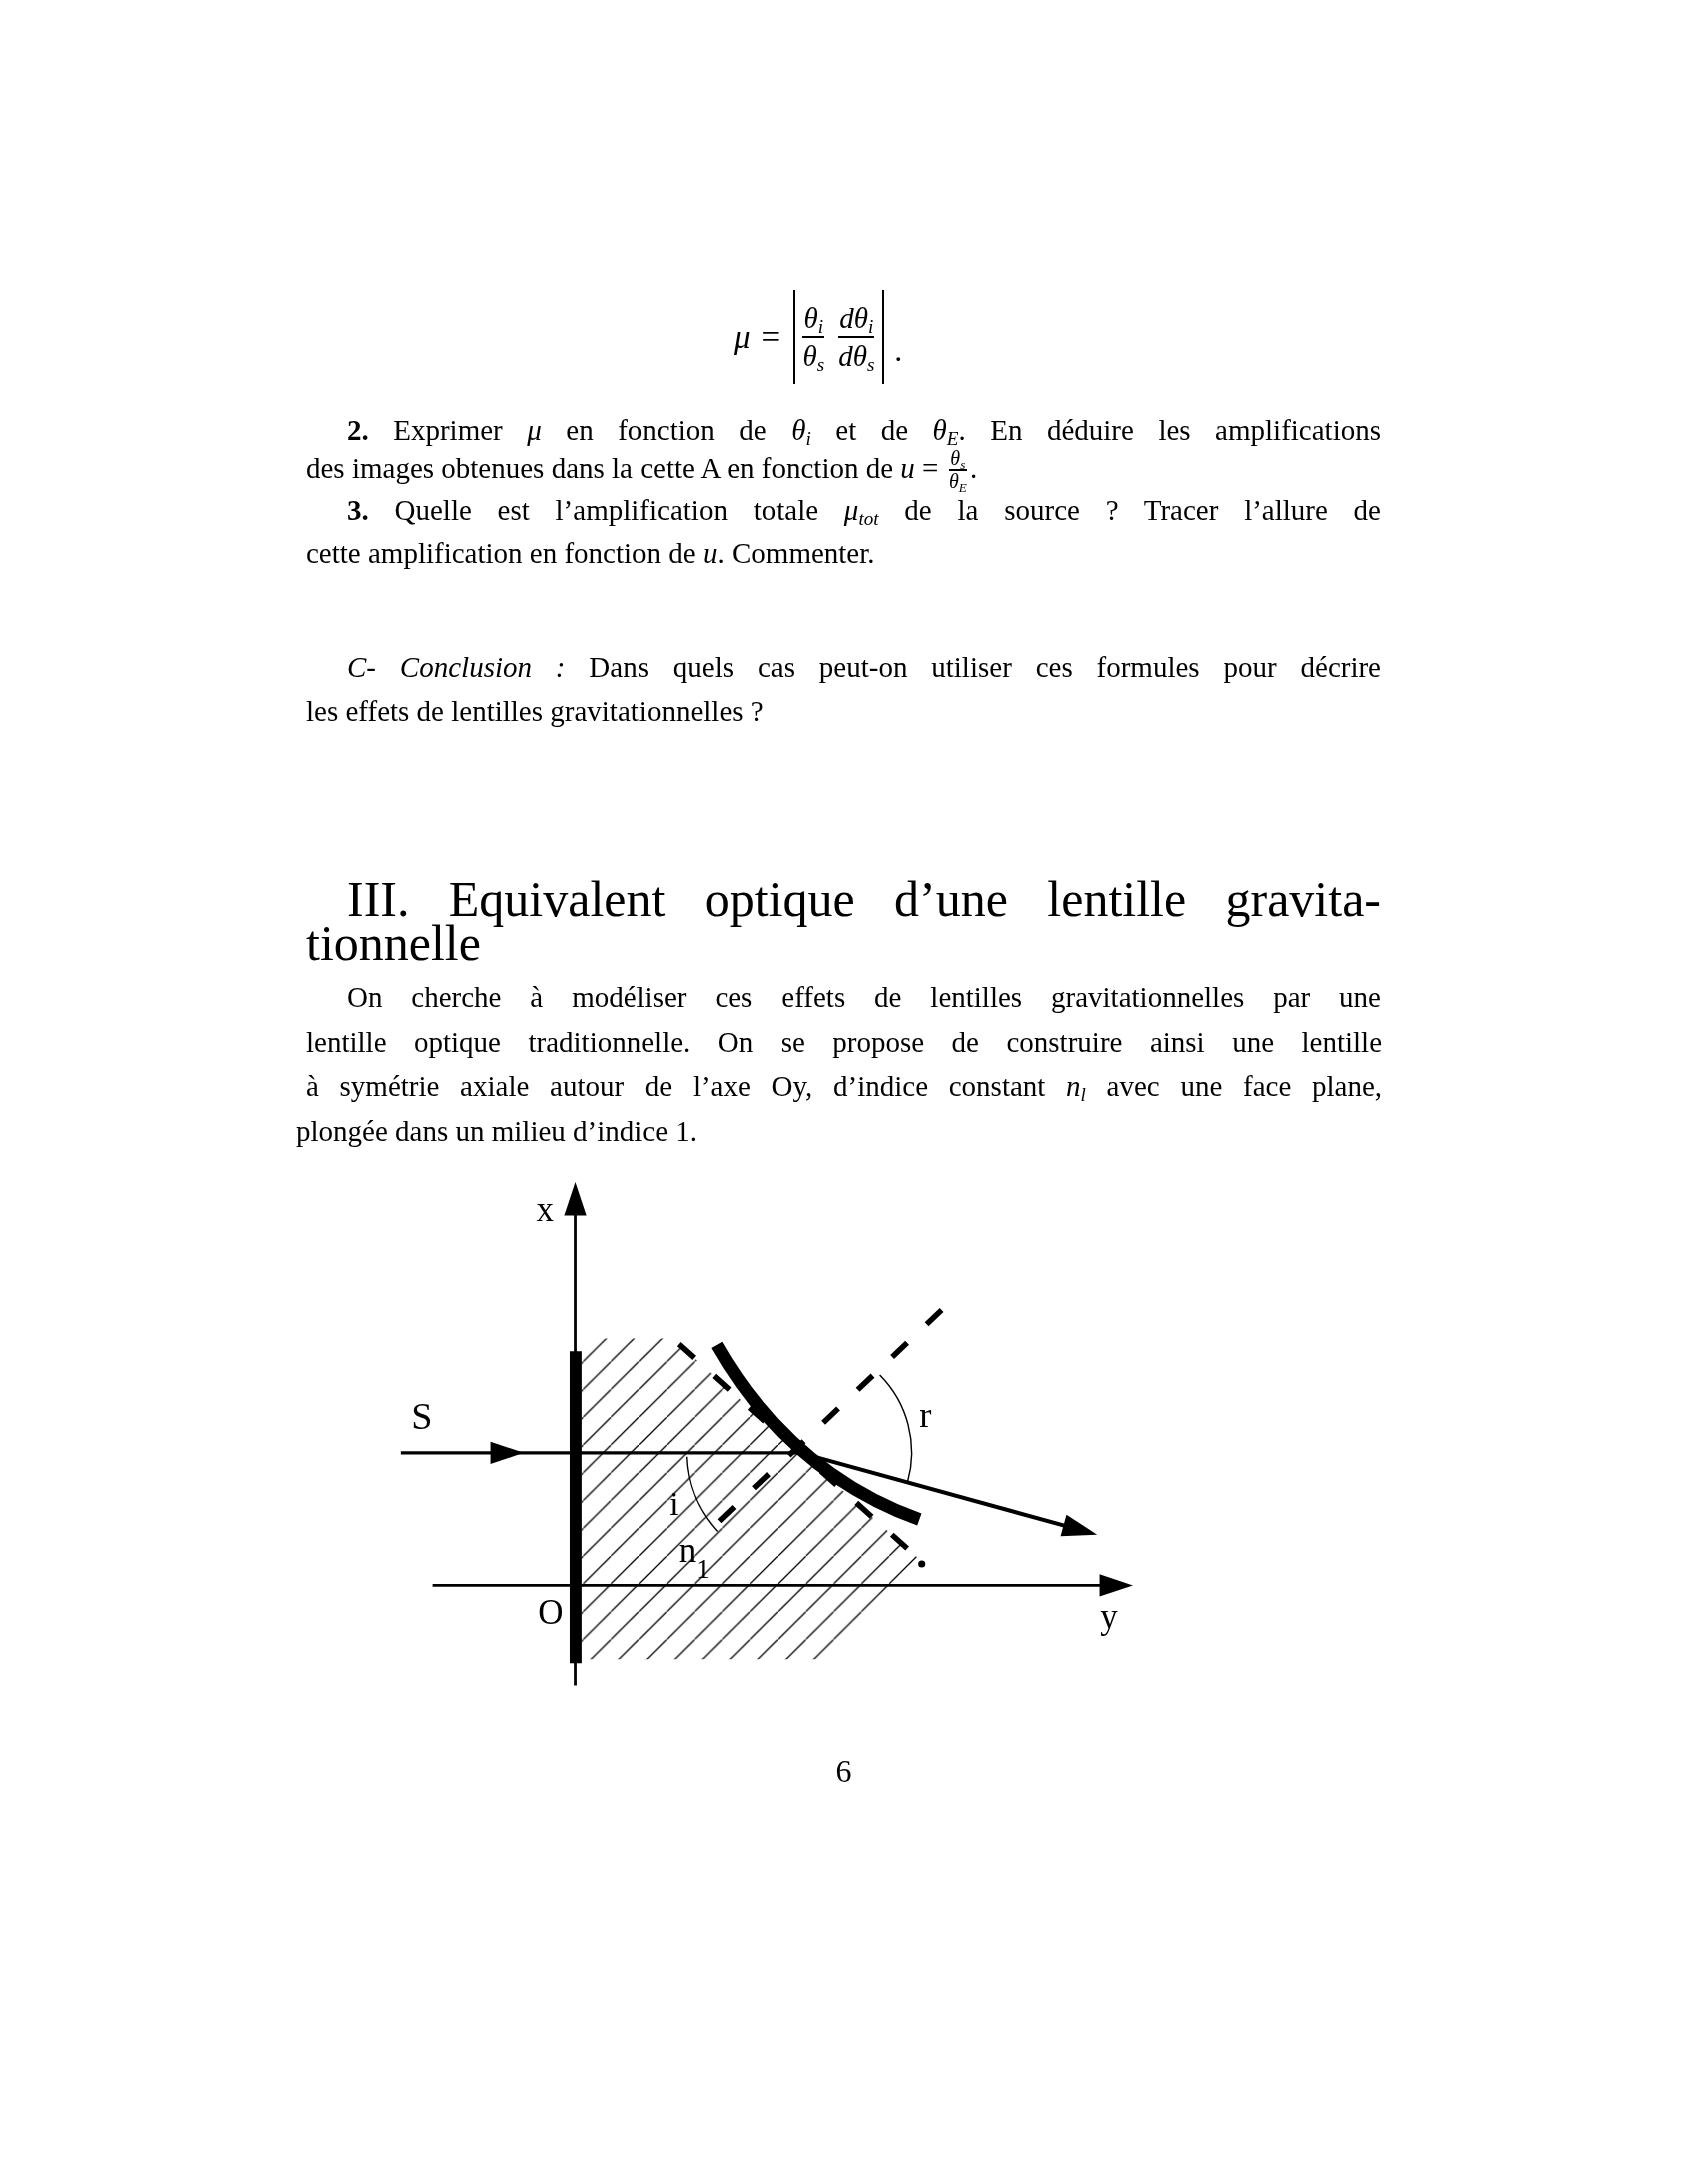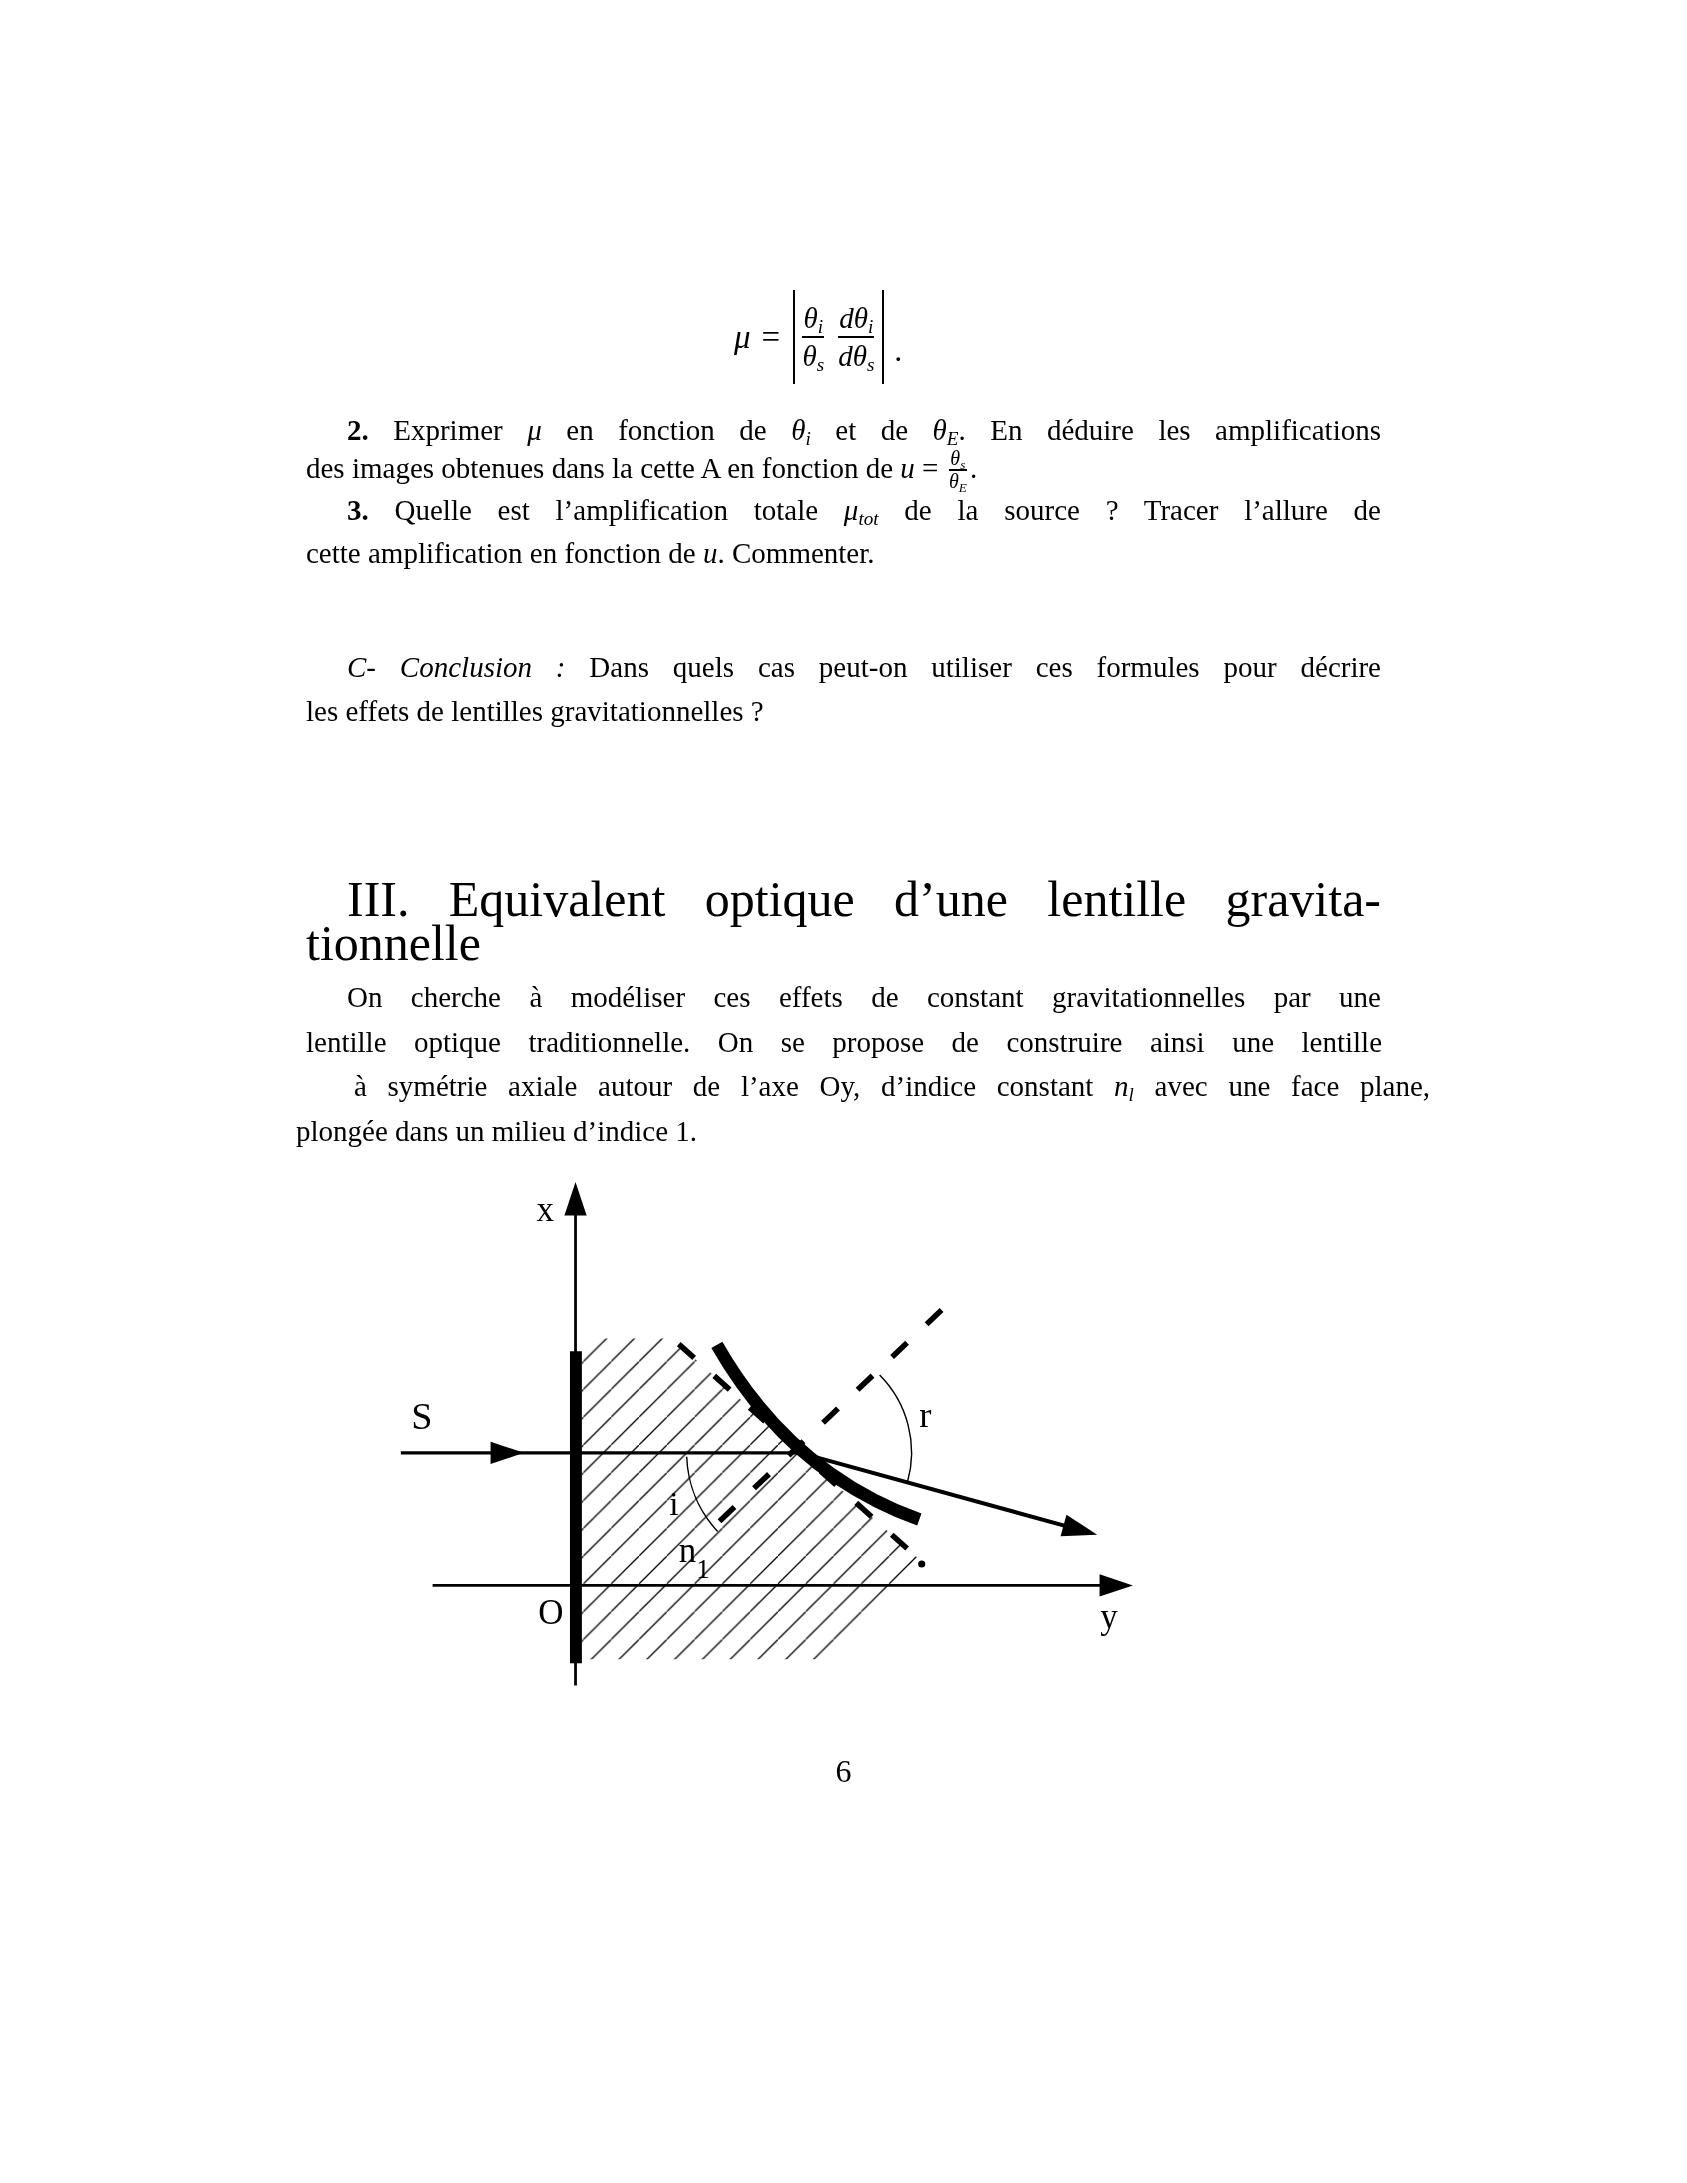--- a/index.html
+++ b/index.html
@@ -79,26 +79,26 @@
   </div>
 
   <div class="title-line just clip" style="left:347px;top:865px;width:1034px;">
     <span>III. Equivalent optique d’une lentille gravita-</span>
   </div>
   <div class="title-line" style="left:306px;top:909px;width:1111px;">
     <span>tionnelle</span>
   </div>
 
   <div class="tline just clip" style="left:347px;top:974px;width:1034px;">
-    <span>On cherche à modéliser ces effets de constant gravitationnelles par une</span>
+    <span>On cherche à modéliser ces effets de lentilles gravitationnelles par une</span>
   </div>
   <div class="tline just clip" style="left:306px;top:1019px;width:1076px;">
     <span>lentille optique traditionnelle. On se propose de construire ainsi une lentille</span>
   </div>
-  <div class="tline just clip" style="left:306px;top:1063px;width:1076px;margin-left:48px;">
+  <div class="tline just clip" style="left:306px;top:1063px;width:1076px;">
     <span>à symétrie axiale autour de l’axe Oy, d’indice constant </span><span class="it"><span>n</span><sub class="sb">l</sub></span><span> avec une face plane,</span>
   </div>
   <div class="tline" style="left:296px;top:1108px;width:1111px;">
     <span>plongée dans un milieu d’indice 1.</span>
   </div>
 
   <svg id="figure-svg" viewBox="480 1455 1000 705" xmlns="http://www.w3.org/2000/svg">
     <defs>
       <pattern id="hatch" patternUnits="userSpaceOnUse" width="35" height="35">
         <path d="M-2,37 L37,-2" stroke="#000" stroke-width="1.6"></path>

